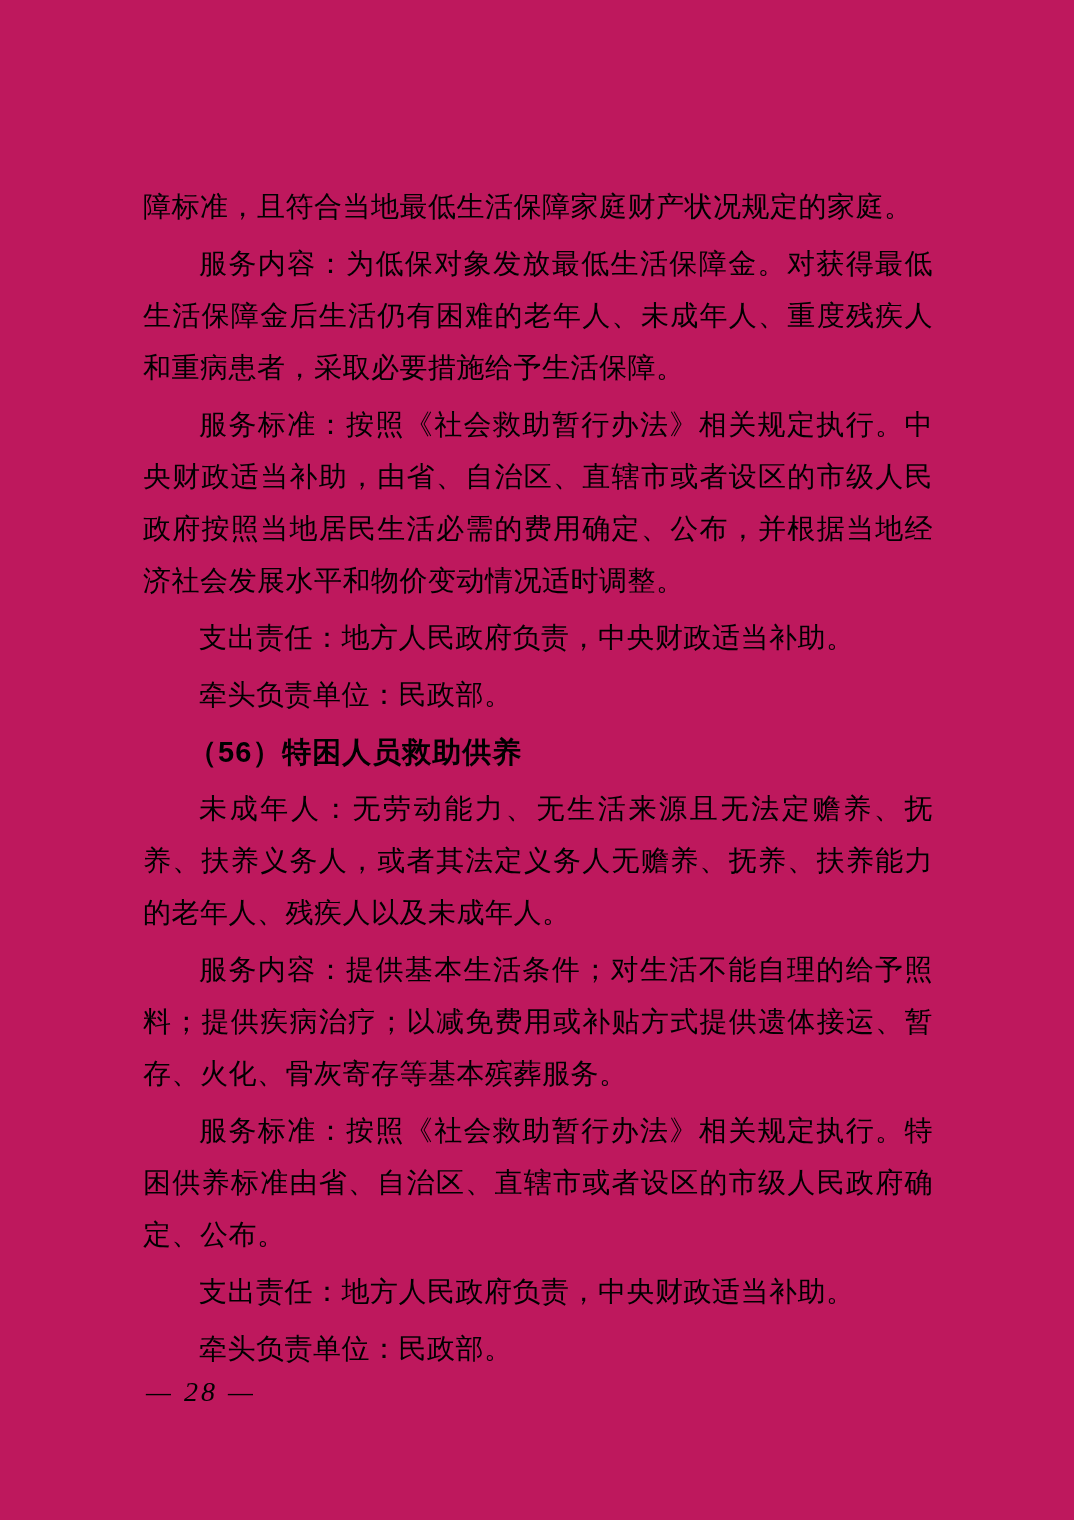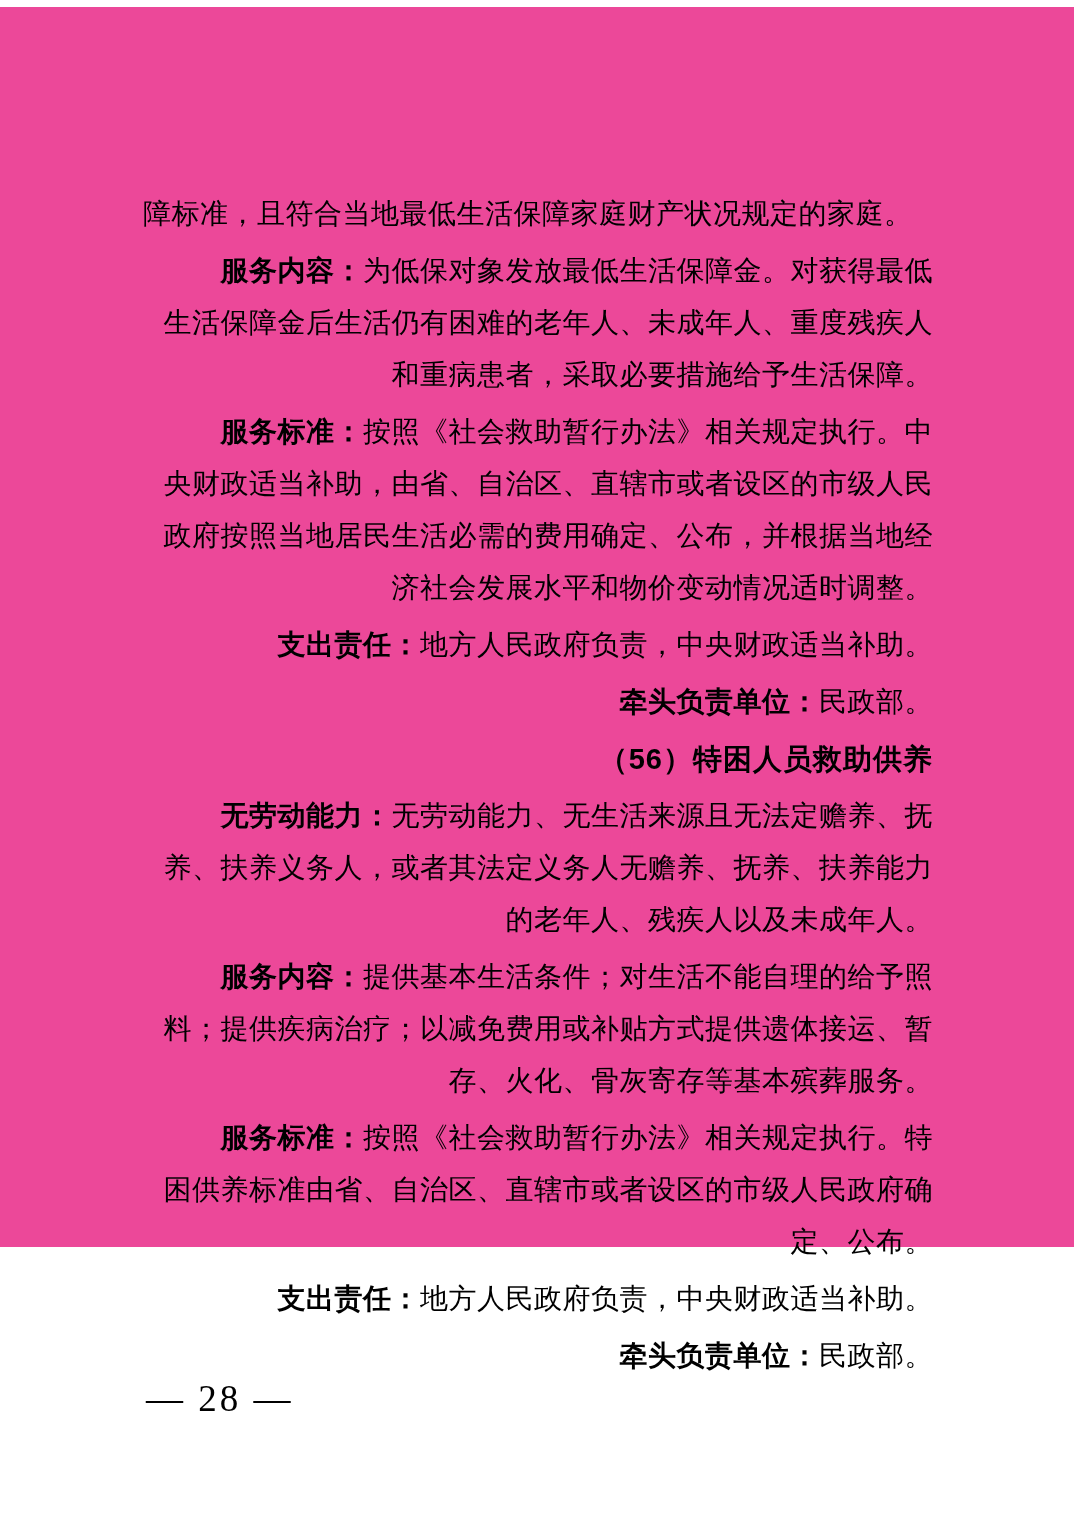--- a/index.html
+++ b/index.html
@@ -10,88 +10,89 @@
     width: 1074px;
     height: 1520px;
     background: #ffffff;
     position: relative;
     overflow: hidden;
     font-family: "Liberation Serif", serif;
   }
   .page {
     position: absolute;
     left: 0;
-    top: 7px;
+    top: 0;
     width: 1074px;
-    height: 1240px;
-    background: #ec4899;
+    height: 1520px;
+    background: #be185d;
   }
   .content {
     position: absolute;
     left: 143px;
     top: 181px;
     width: 790px;
     color: #000000;
   }
   .block { margin: 0; }
-  .block + .block { margin-top: 5px; text-align: right; }
+  .block + .block { margin-top: 5px; }
   .para {
     font-size: 28px;
     line-height: 52px;
     text-align: justify;
     text-justify: inter-ideograph;
     text-indent: 56px;
     letter-spacing: 0.5px;
     color: #000000;
   }
   .para.no-indent {
     text-indent: 0;
   }
   .para .label {
-    font-weight: 700;
+    font-weight: 400;
     margin-top: 16px;
   }
   .heading {
     font-size: 29px;
     line-height: 52px;
     font-weight: 700;
     font-family: "Liberation Sans", sans-serif;
     text-indent: 45px;
     letter-spacing: 1px;
     color: #000000;
   }
   .footer {
     position: absolute;
     left: 146px;
     top: 1372px;
-    font-size: 37px;
+    font-size: 28px;
     line-height: 40px;
     color: #000000;
     letter-spacing: 3px;
+    font-style: italic;
   }
 </style>
 </head>
 <body>
 
 <div class="page">
   <div class="content">
 
     <p class="para no-indent block"><span class="label"></span><span>障标准，且符合当地最低生活保障家庭财产状况规定的家庭。</span></p>
 
     <p class="para block"><span class="label">服务内容：</span><span>为低保对象发放最低生活保障金。对获得最低生活保障金后生活仍有困难的老年人、未成年人、重度残疾人和重病患者，采取必要措施给予生活保障。</span></p>
 
     <p class="para block"><span class="label">服务标准：</span><span>按照《社会救助暂行办法》相关规定执行。中央财政适当补助，由省、自治区、直辖市或者设区的市级人民政府按照当地居民生活必需的费用确定、公布，并根据当地经济社会发展水平和物价变动情况适时调整。</span></p>
 
     <p class="para block"><span class="label">支出责任：</span><span>地方人民政府负责，中央财政适当补助。</span></p>
 
     <p class="para block"><span class="label">牵头负责单位：</span><span>民政部。</span></p>
 
     <h3 class="heading block">（56）特困人员救助供养</h3>
 
-    <p class="para block"><span class="label">无劳动能力：</span><span>无劳动能力、无生活来源且无法定赡养、抚养、扶养义务人，或者其法定义务人无赡养、抚养、扶养能力的老年人、残疾人以及未成年人。</span></p>
+    <p class="para block"><span class="label">未成年人：</span><span>无劳动能力、无生活来源且无法定赡养、抚养、扶养义务人，或者其法定义务人无赡养、抚养、扶养能力的老年人、残疾人以及未成年人。</span></p>
 
     <p class="para block"><span class="label">服务内容：</span><span>提供基本生活条件；对生活不能自理的给予照料；提供疾病治疗；以减免费用或补贴方式提供遗体接运、暂存、火化、骨灰寄存等基本殡葬服务。</span></p>
 
     <p class="para block"><span class="label">服务标准：</span><span>按照《社会救助暂行办法》相关规定执行。特困供养标准由省、自治区、直辖市或者设区的市级人民政府确定、公布。</span></p>
 
     <p class="para block"><span class="label">支出责任：</span><span>地方人民政府负责，中央财政适当补助。</span></p>
 
     <p class="para block"><span class="label">牵头负责单位：</span><span>民政部。</span></p>
 
 

